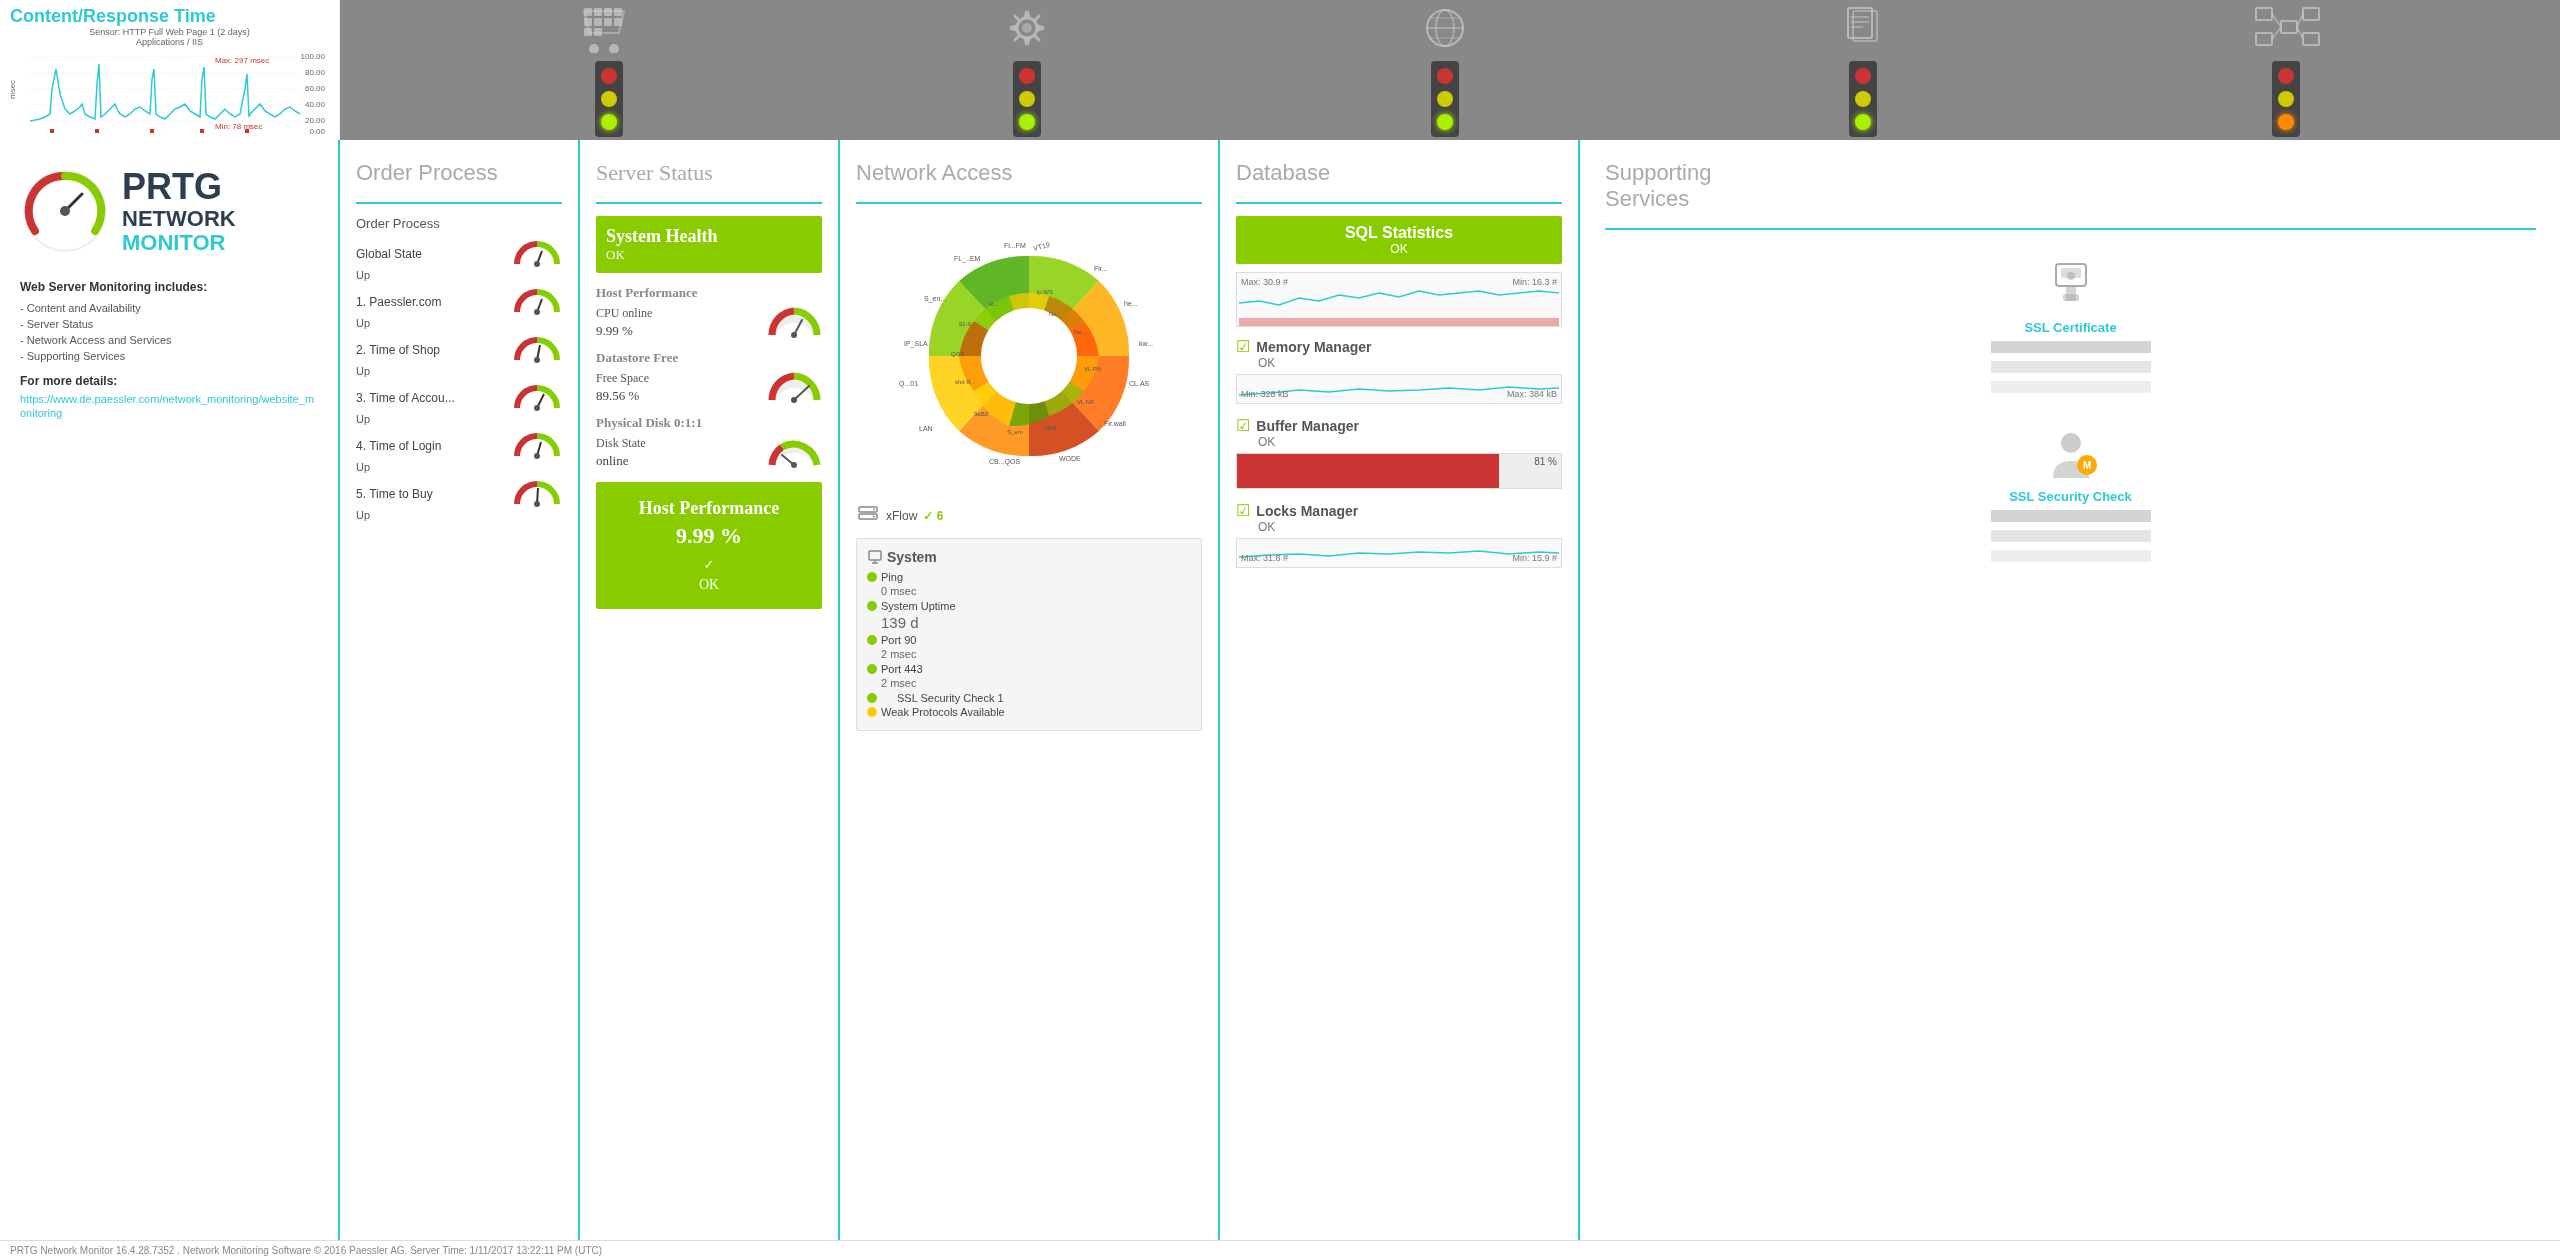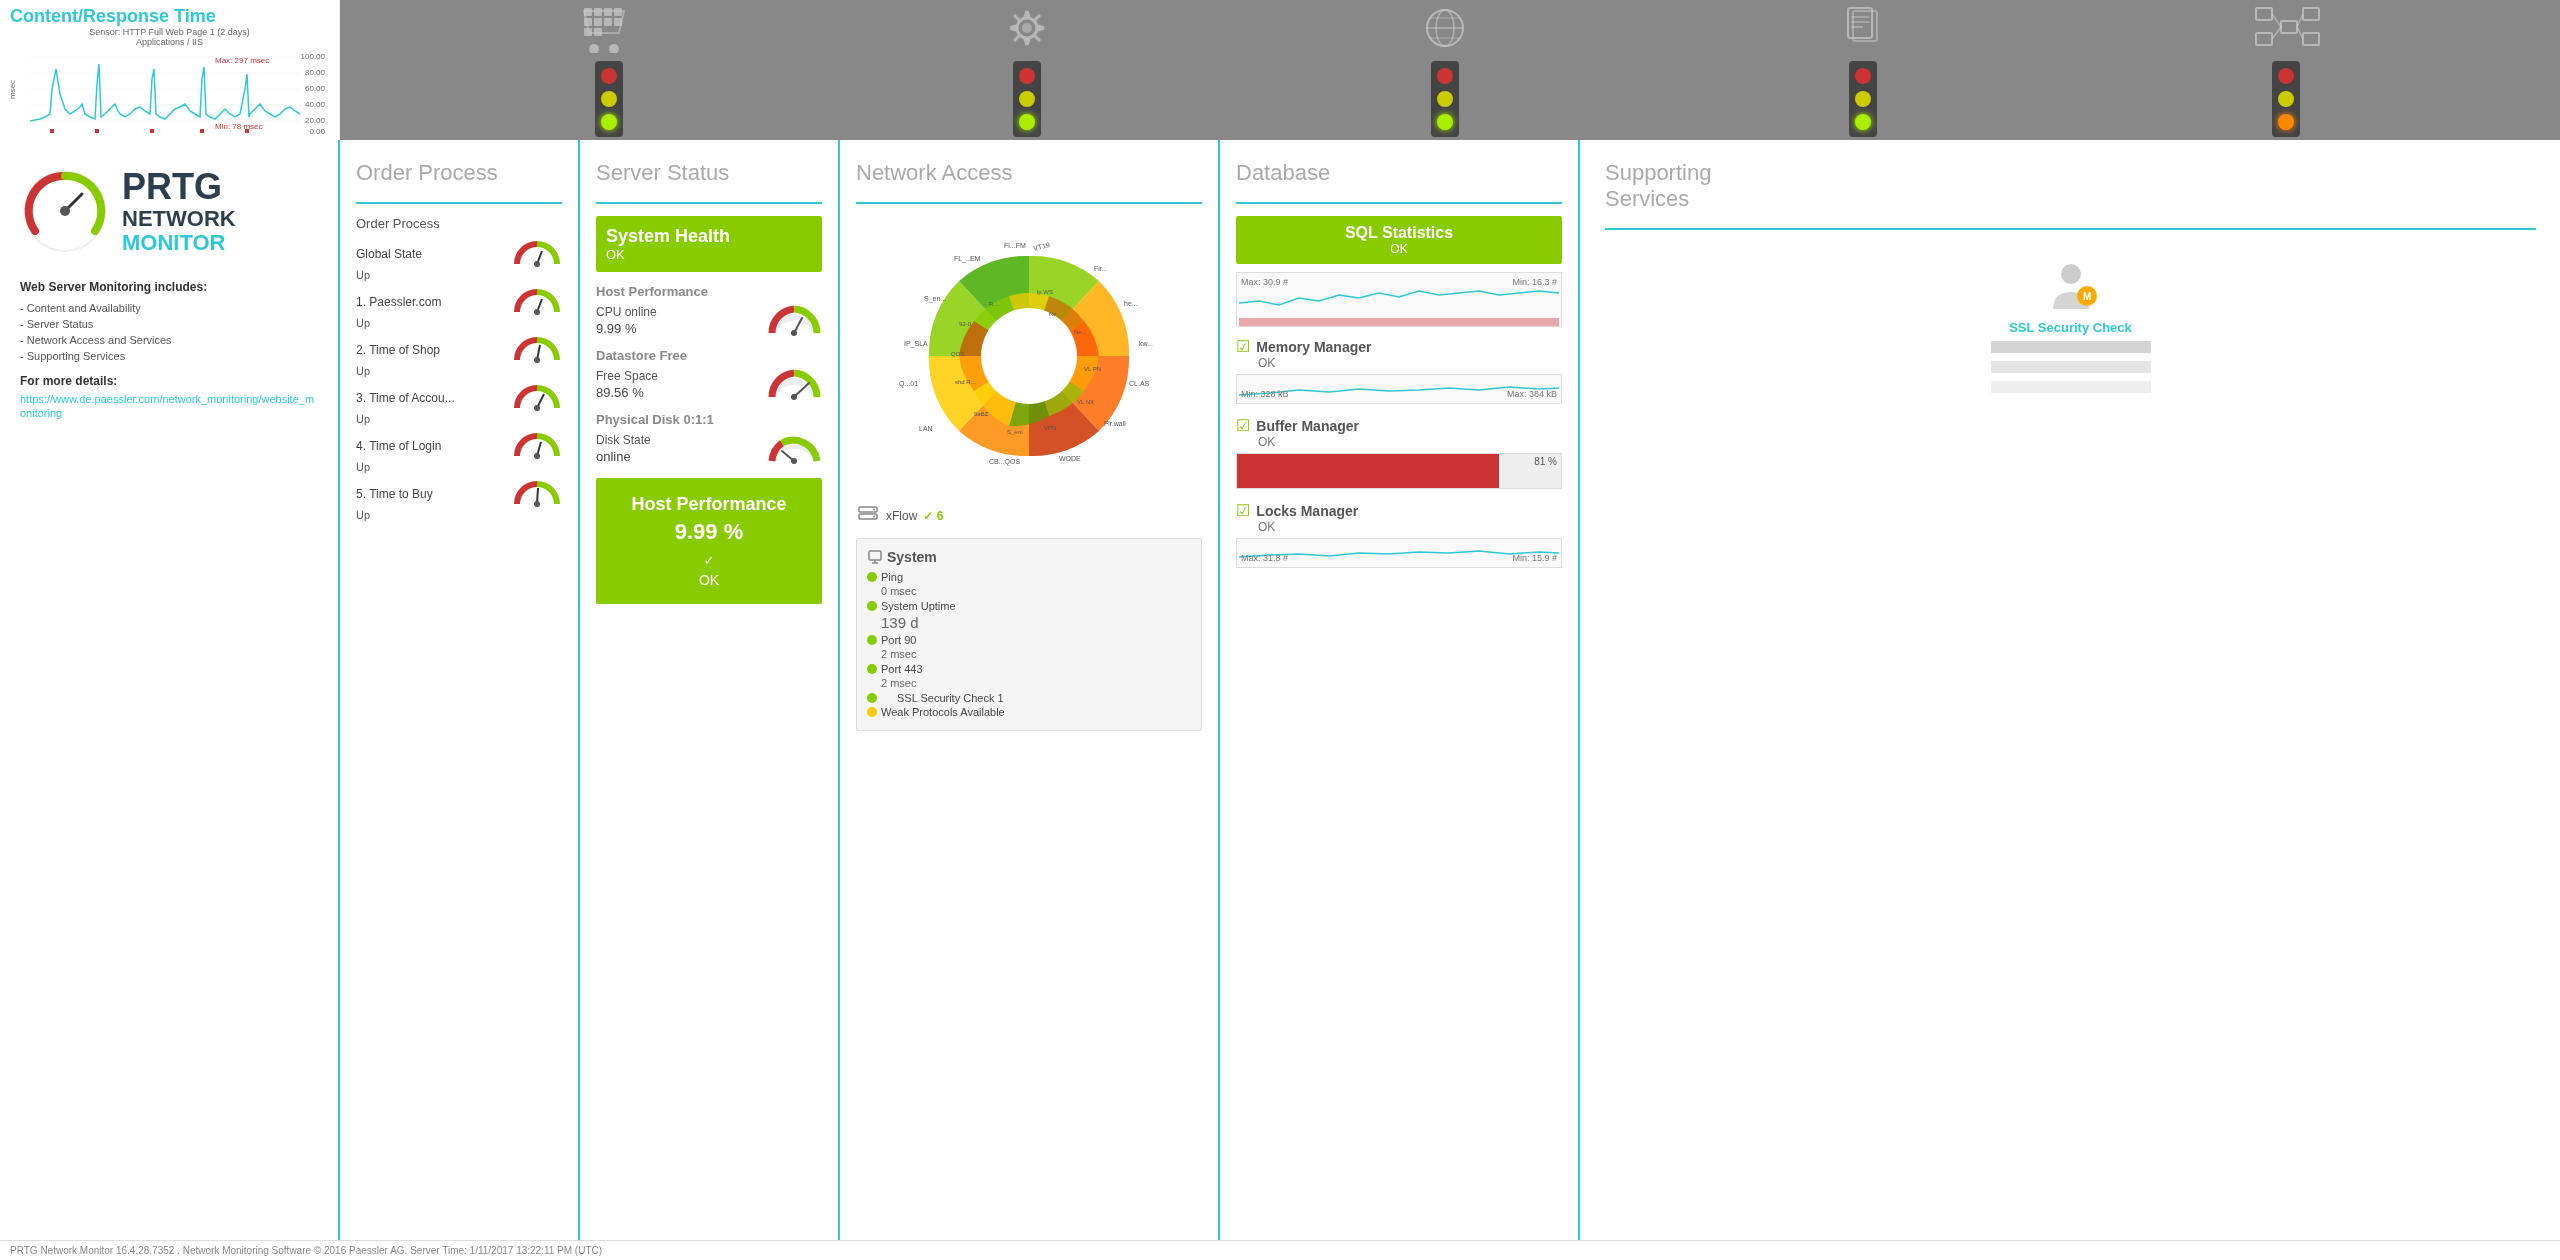--- a/index.html
+++ b/index.html
@@ -261,21 +261,21 @@
           <path d="M 5 25 A 20 20 0 0 1 25 5" fill="none" stroke="#cc3333" stroke-width="6"></path>
           <path d="M 25 5 A 20 20 0 0 1 45 25" fill="none" stroke="#88cc00" stroke-width="6"></path>
           <line x1="25" y1="25" x2="26" y2="9" stroke="#333" stroke-width="2"></line>
           <circle cx="25" cy="25" r="3" fill="#555"></circle>
         </svg>
       </div>
       <div style="font-size:11px; color:#555;">Up</div>
     </div>
   </div>
 
-  <div style="width:260px; background:#fff; padding:20px 16px; flex-shrink:0; border-right:2px solid #2ecad4;">
+  <div style="width:260px; background:#fff; padding:20px 16px; flex-shrink:0; border-right:2px solid #2ecad4;font-family:Liberation Serif, serif;">
     <div style="font-size:22px; color:#aaa; font-weight:normal; margin-bottom:16px;">Server Status</div>
     <div style="width:100%; height:2px; background:#2ecad4; margin-bottom:12px;"></div>
 
     <div style="background:#88cc00; color:#fff; padding:10px; margin-bottom:12px; border-radius:2px;">
       <div style="font-size:18px; font-weight:bold;">System Health</div>
       <div style="font-size:13px;">OK</div>
     </div>
 
     <div style="margin-bottom:10px;">
       <div style="font-size:13px; color:#888; font-weight:bold; margin-bottom:4px;">Host Performance</div>
@@ -512,20 +512,33 @@
         </div>
       </div>
     </div>
   </div>
 
   <div style="flex:1; background:#fff; padding:20px 24px; border-left:1px solid #eee;">
     <div style="font-size:22px; color:#aaa; font-weight:normal; margin-bottom:16px; white-space:pre-line;">Supporting
 Services</div>
     <div style="width:100%; height:2px; background:#2ecad4; margin-bottom:24px;"></div>
 
+    <div style="display:flex; flex-direction:column; align-items:center; gap:6px; margin-bottom:30px;">
+      <svg width="60" height="60" viewBox="0 0 60 60">
+        <rect x="15" y="10" width="30" height="22" rx="3" fill="none" stroke="#aaa" stroke-width="2"></rect>
+        <rect x="20" y="14" width="20" height="10" rx="2" fill="#aaa" opacity="0.4"></rect>
+        <rect x="25" y="32" width="10" height="15" fill="#aaa" opacity="0.5"></rect>
+        <rect x="22" y="40" width="16" height="7" rx="2" fill="#aaa" opacity="0.5"></rect>
+        <circle cx="30" cy="22" r="4" fill="#aaa" opacity="0.6"></circle>
+      </svg>
+      <span style="font-size:13px; color:#2ecad4; font-weight:bold;">SSL Certificate</span>
+      <div style="width:160px; height:12px; background:#aaa; opacity:0.5;"></div>
+      <div style="width:160px; height:12px; background:#aaa; opacity:0.3; margin-top:2px;"></div>
+      <div style="width:160px; height:12px; background:#aaa; opacity:0.2; margin-top:2px;"></div>
+    </div>
 
     <div style="display:flex; flex-direction:column; align-items:center; gap:6px;">
       <svg width="60" height="60" viewBox="0 0 60 60">
 
         <circle cx="30" cy="20" r="10" fill="#aaa" opacity="0.6"></circle>
         <path d="M 12 55 Q 12 38 30 38 Q 48 38 48 55" fill="#aaa" opacity="0.5"></path>
 
         <circle cx="46" cy="42" r="10" fill="#ffaa00"></circle>
         <text x="42" y="46" font-size="10" fill="#fff" font-weight="bold">M</text>
       </svg>

